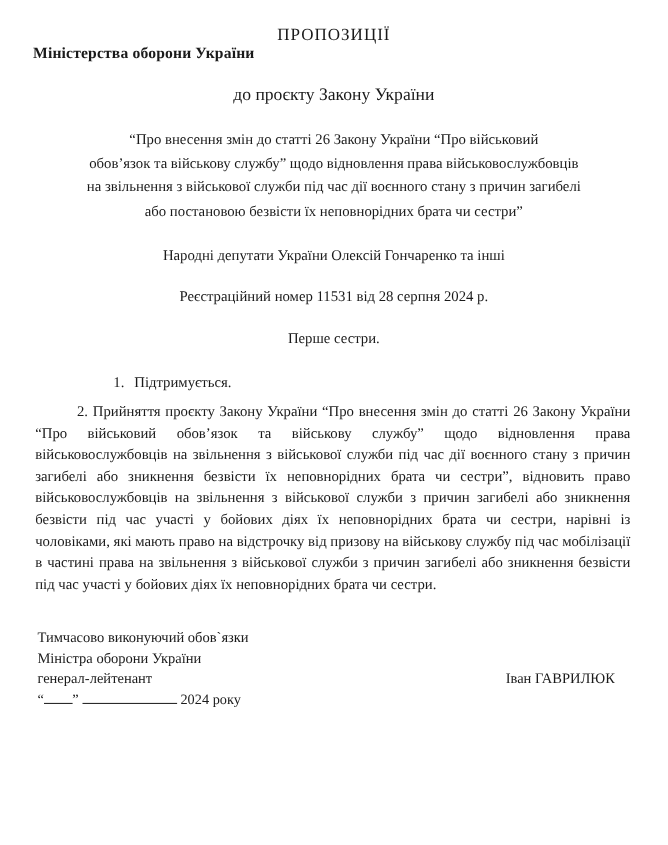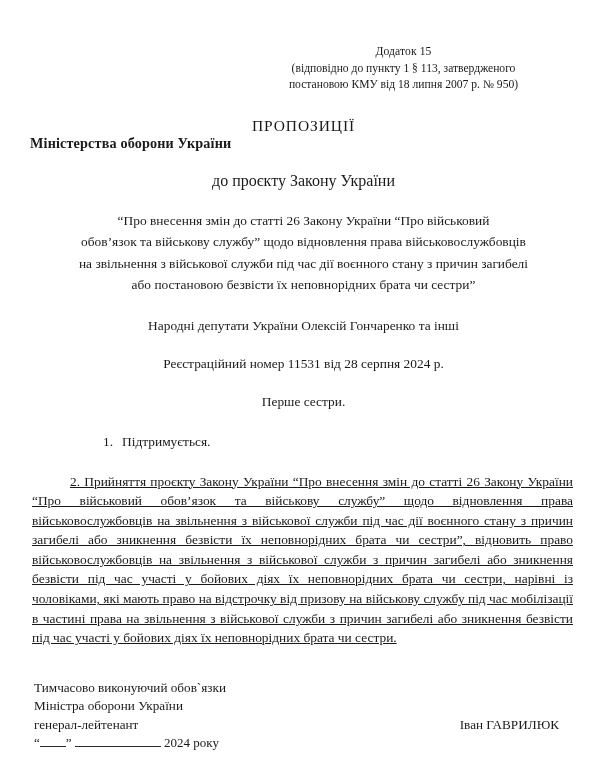--- a/index.html
+++ b/index.html
@@ -78,29 +78,28 @@
 
   
   .item-one {
     margin-top: 24px;
     padding-left: 73px;
     font-size: 13.4px;
   }
   .item-one .num { margin-right: 9px; }
 
   .item-two {
-    margin-top: 22px;
+    margin-top: 8px;
     font-size: 13.4px;
     line-height: 19.6px;
     text-align: justify;
     text-align-last: left;
     text-indent: 38px;
     padding: 0 4px 0 2px;
     hyphens: none;
-    text-decoration: underline;
   }
 
   
   .signature {
     margin-top: 31px;
     position: relative;
     font-size: 13.2px;
     line-height: 18.4px;
     padding-left: 4px;
   }
@@ -125,25 +124,20 @@
   }
   .blank-day   { width: 26px; }
   .blank-month { width: 86px; }
   .q { letter-spacing: 0px; }
 </style>
 </head>
 <body>
 
 <div class="page">
 
-  <div class="doc-header">
-    <div class="line appendix-no">Додаток 15</div>
-    <div class="line">(відповідно до пункту 1 § 113, затвердженого</div>
-    <div class="line">постановою КМУ від 18 липня 2007 р. № 950)</div>
-  </div>
 
   <div class="title-main">ПРОПОЗИЦІЇ</div>
 
   <div class="title-sub">Міністерства оборони України</div>
 
   <div class="title-to">до  проєкту Закону України</div>
 
   <div class="bill-title">
     <span class="ln">“Про внесення змін до статті 26 Закону України “Про військовий</span>
     <span class="ln">обов’язок та військову службу” щодо відновлення права військовослужбовців</span>

